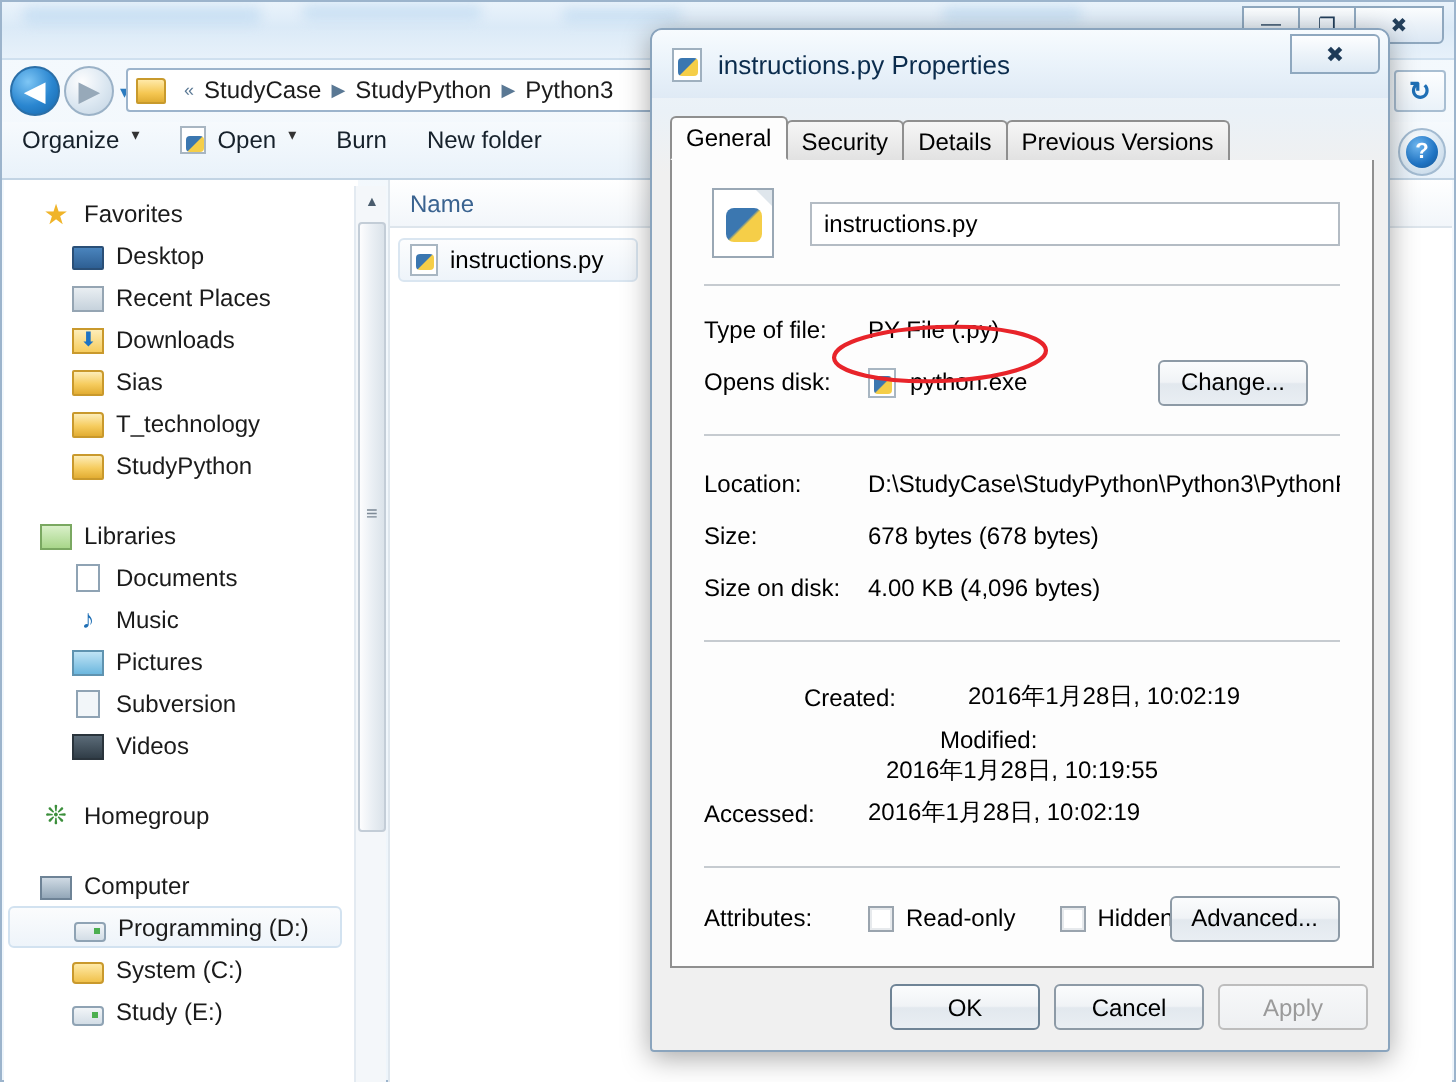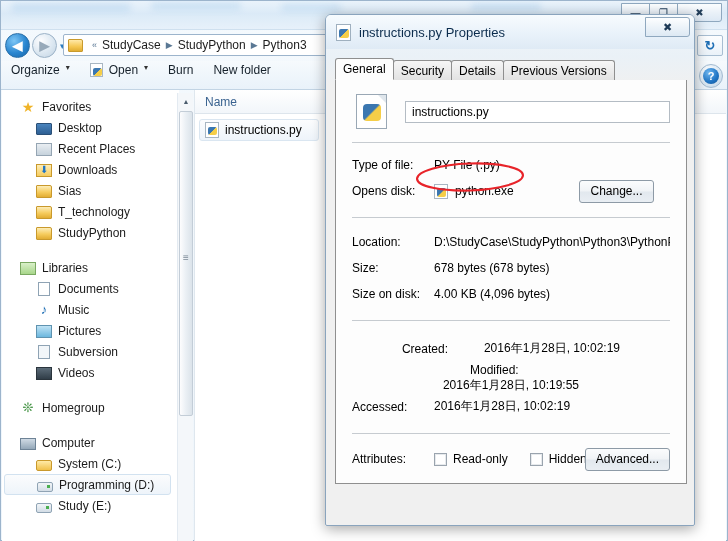--- a/index.html
+++ b/index.html
@@ -564,27 +564,27 @@
         </div>
       </div>
 
       <div class="nav-gap"></div>
 
       <div class="nav-group">
         <div class="nav-row">
           <span class="ico ico-comp"></span>
           <span>Computer</span>
         </div>
-        <div class="nav-row child">
-          <span class="ico ico-sysdrive"></span>
-          <span>System (C:)</span>
-        </div>
         <div class="nav-row child selected">
           <span class="ico ico-drive"></span>
           <span>Programming (D:)</span>
+        </div>
+        <div class="nav-row child">
+          <span class="ico ico-sysdrive"></span>
+          <span>System (C:)</span>
         </div>
         <div class="nav-row child">
           <span class="ico ico-drive"></span>
           <span>Study (E:)</span>
         </div>
       </div>
     </div>
 
     <div class="side-scroll">
       <div class="side-scroll-up">▲</div>
@@ -674,19 +674,24 @@
       <div class="attr-row">
         <span class="prop-label">Attributes:</span>
         <span class="cb"></span>
         <span style="margin-right:22px;">Read-only</span>
         <span class="cb"></span>
         <span>Hidden</span>
         <div class="btn" style="position:absolute;right:0;">Advanced...</div>
       </div>
     </div>
 
+    <div class="dlg-footer">
+      <div class="btn defaulted">OK</div>
+      <div class="btn">Cancel</div>
+      <div class="btn disabled">Apply</div>
+    </div>
   </div>
 
   <svg class="annot" viewBox="0 0 112 32">
     <ellipse cx="56" cy="16" rx="53" ry="13.5" fill="none" stroke="#e8242a" stroke-width="2.1" transform="rotate(-2 56 16)"></ellipse>
   </svg>
 
 </div>
 
 </body></html>

